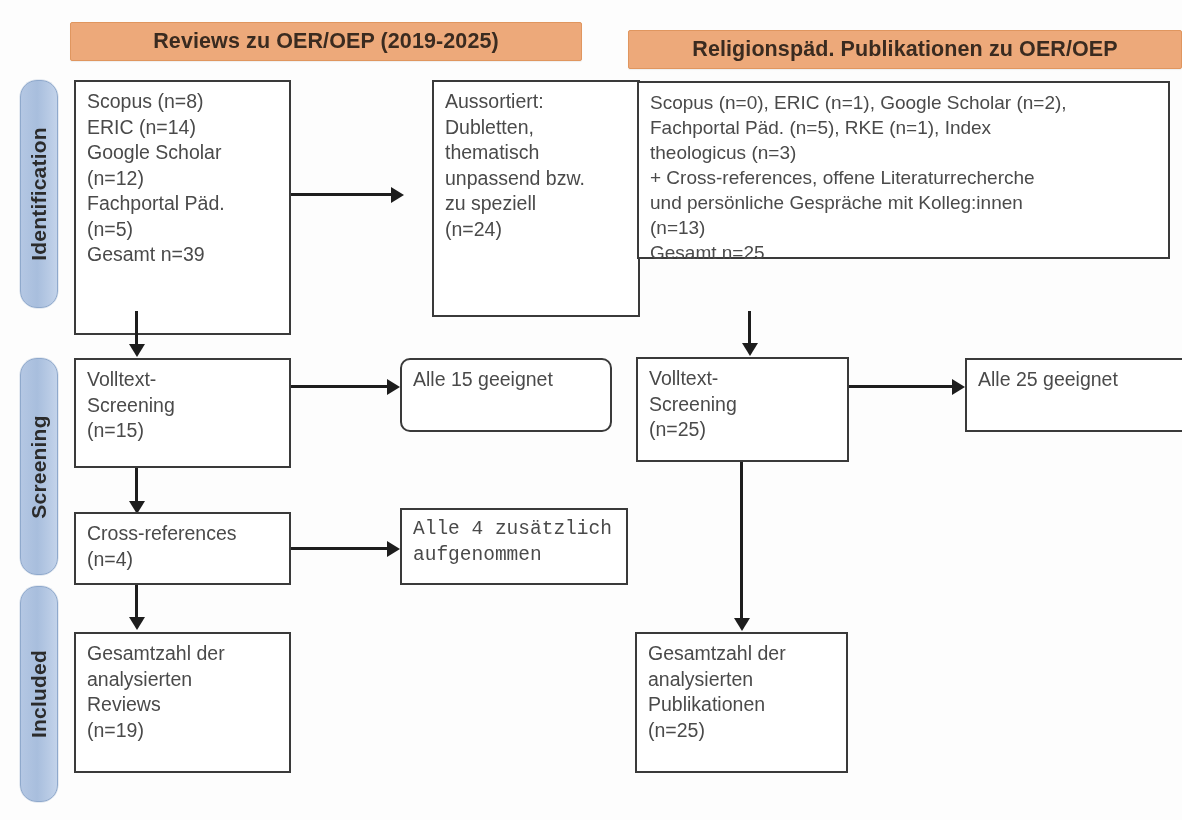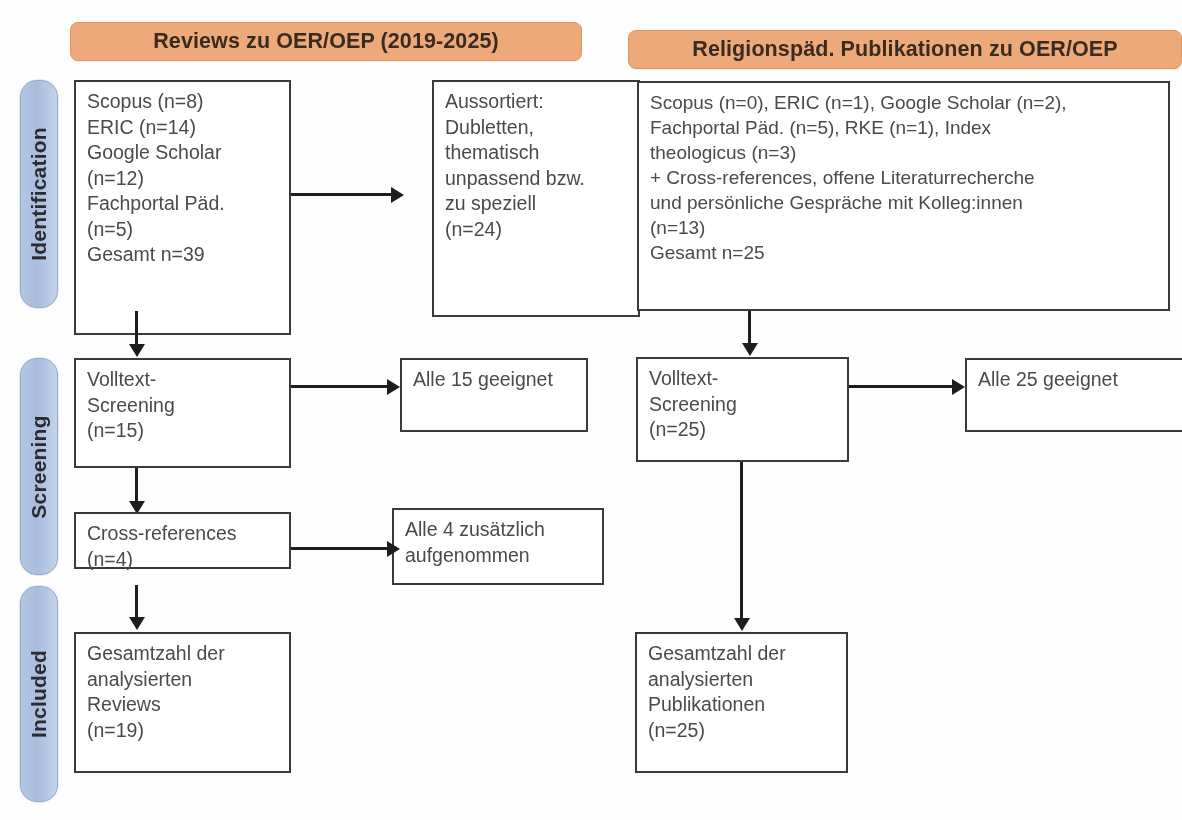--- a/index.html
+++ b/index.html
@@ -35,21 +35,21 @@
     color: #2b2b2b;
     letter-spacing: 0.2px;
   }
 
   
   .col-header {
     position: absolute;
     height: 37px;
     background: #eda97a;
     border: 1px solid #e0965f;
-    border-radius: 8px;
+    border-radius: 2px;
     display: flex;
     align-items: center;
     justify-content: center;
     color: #3a2b20;
     font-weight: bold;
     font-size: 21.5px;
     letter-spacing: 0.1px;
     box-shadow: 0 1px 1px rgba(0,0,0,0.06);
   }
 
@@ -150,54 +150,54 @@
 
   <div class="conn-v" style="left:135px; top:311px; height:34px;"></div>
   <div class="arrow-down" style="left:128.5px; top:344px;"></div>
 
   <div class="flow-box" style="left:74px; top:358px; width:217px; height:110px;">
     <span class="box-text">Volltext-
 Screening
 (n=15)</span>
   </div>
 
-  <div class="flow-box" style="left:400px; top:358px; width:188px; height:74px;">
+  <div class="flow-box" style="left:400px; top:358px; width:212px; height:74px;border-radius:10px;">
     <span class="box-text">Alle 15 geeignet</span>
   </div>
 
   <div class="conn-h" style="left:291px; top:385px; width:96px;"></div>
   <div class="arrow-right" style="left:387px; top:378.5px;"></div>
 
   <div class="conn-v" style="left:135px; top:468px; height:34px;"></div>
   <div class="arrow-down" style="left:128.5px; top:501px;"></div>
 
-  <div class="flow-box" style="left:74px; top:512px; width:217px; height:57px;">
+  <div class="flow-box" style="left:74px; top:512px; width:217px; height:73px;">
     <span class="box-text">Cross-references
 (n=4)</span>
   </div>
 
-  <div class="flow-box" style="left:392px; top:508px; width:212px; height:77px;">
+  <div class="flow-box" style="left:400px; top:508px; width:228px; height:77px;font-family:Liberation Mono, monospace;">
     <span class="box-text">Alle 4 zusätzlich
 aufgenommen</span>
   </div>
 
   <div class="conn-h" style="left:291px; top:547px; width:96px;"></div>
   <div class="arrow-right" style="left:387px; top:540.5px;"></div>
 
   <div class="conn-v" style="left:135px; top:585px; height:33px;"></div>
   <div class="arrow-down" style="left:128.5px; top:617px;"></div>
 
   <div class="flow-box" style="left:74px; top:632px; width:217px; height:141px;">
     <span class="box-text">Gesamtzahl der
 analysierten
 Reviews
 (n=19)</span>
   </div>
 
-  <div class="flow-box dense" style="left:637px; top:81px; width:533px; height:230px;">
+  <div class="flow-box dense" style="left:637px; top:81px; width:533px; height:178px;">
     <span class="box-text">Scopus (n=0), ERIC (n=1), Google Scholar (n=2),
 Fachportal Päd. (n=5), RKE (n=1), Index
 theologicus (n=3)
 + Cross-references, offene Literaturrecherche
 und persönliche Gespräche mit Kolleg:innen
 (n=13)
 Gesamt n=25</span>
   </div>
 
   <div class="conn-v" style="left:748px; top:311px; height:33px;"></div>

